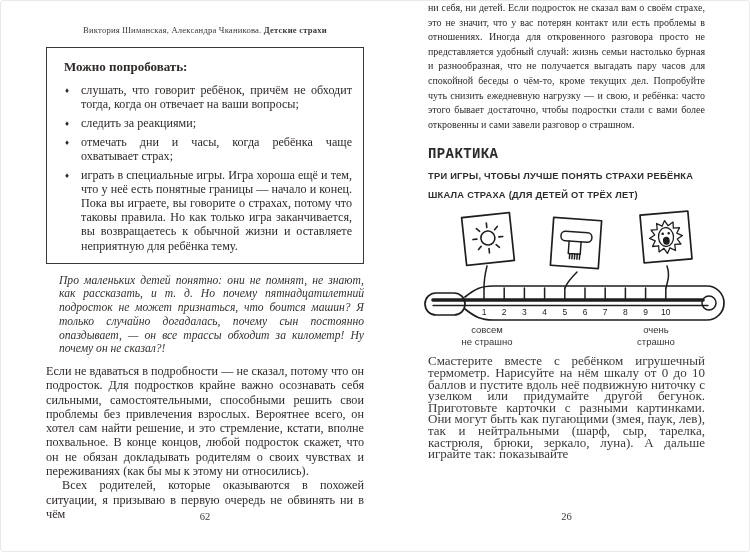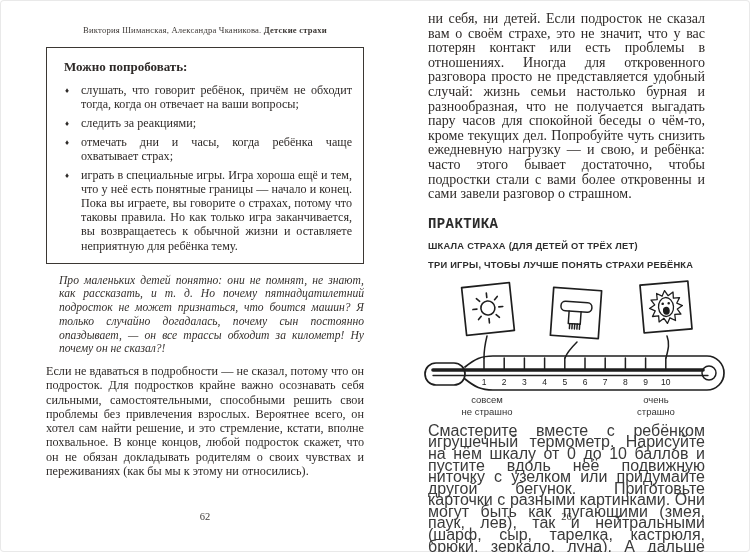--- a/index.html
+++ b/index.html
@@ -19,34 +19,34 @@
   .try-box-title{font-weight:bold;font-size:13px;margin:2px 0 8px 2px;}
   .try-list{list-style:none;margin:0;padding:0;}
   .try-list li{position:relative;padding-left:19px;margin-bottom:4.5px;
     font-size:12.1px;line-height:14.2px;text-align:justify;}
   .try-list li:last-child{margin-bottom:0;}
   .blt{position:absolute;left:3px;top:1px;font-size:8px;}
 
   .italic-note{margin:10px 0 0 13px;font-style:italic;font-size:11.6px;line-height:13.7px;text-align:justify;color:#35312e;}
   .body-para{margin:8px 0 0 0;font-size:12.2px;line-height:14.3px;text-align:justify;}
   .body-para.indent{margin-top:0;text-indent:16px;}
-  .col.right .body-para{margin-top:12px;font-size:14px;line-height:14.6px;}
+  .col.right .body-para{margin-top:1px;font-size:10px;line-height:14.6px;}
 
   .practice-h{margin:14px 0 0 0;font-family:Liberation Mono, monospace;
     font-size:14px;font-weight:600;letter-spacing:.4px;color:#2b2b2b;}
   .practice-sub{margin-top:9px;font-family:"Liberation Sans","DejaVu Sans",sans-serif;
     font-size:9.3px;font-weight:bold;letter-spacing:.25px;color:#2e2e2e;}
 
   .illustration{position:relative;margin:10px 0 0 -9px;width:322px;height:138px;}
   .illustration svg{display:block;}
   .ill-label{font-family:"Liberation Sans","DejaVu Sans",sans-serif;font-size:9.5px;fill:#333;}
   .ill-num{font-family:"Liberation Sans","DejaVu Sans",sans-serif;font-size:8.5px;fill:#222;}
 
-  .sans-para{margin:7px 0 0 0;font-family:Liberation Sans, sans-serif;
-    font-size:16px;line-height:11.6px;text-align:justify;color:#3a3a3a;}
+  .sans-para{margin:7px 0 0 0;font-family:Liberation Serif, serif;
+    font-size:13px;line-height:11.6px;text-align:justify;color:#3a3a3a;}
 
   .page-num{position:absolute;top:511px;left:0;width:100%;text-align:center;font-size:10.5px;color:#3c3835;}
 </style>
 </head>
 <body>
 
 <div class="spread">
 
   <section class="col left">
     <div class="running-head">
@@ -71,31 +71,32 @@
         </li>
         <li>
           <span class="blt">♦</span>
           <span>играть в специальные игры. Игра хороша ещё и тем, что у неё есть понятные границы — начало и конец. Пока вы играете, вы говорите о страхах, потому что таковы правила. Но как только игра заканчивается, вы возвращаетесь к обычной жизни и оставляете неприятную для ребёнка тему.</span>
         </li>
       </ul>
     </div>
 
     <p class="italic-note">Про маленьких детей понятно: они не помнят, не знают, как рассказать, и т. д. Но почему пятнадцатилетний подросток не может признаться, что боится машин? Я только случайно догадалась, почему сын постоянно опаздывает, — он все трассы обходит за километр! Ну почему он не сказал?!</p>
     <p class="body-para">Если не вдаваться в подробности — не сказал, потому что он подросток. Для подростков крайне важно осознавать себя сильными, самостоятельными, способными решить свои проблемы без привлечения взрослых. Вероятнее всего, он хотел сам найти решение, и это стремление, кстати, вполне похвальное. В конце концов, любой подросток скажет, что он не обязан докладывать родителям о своих чувствах и переживаниях (как бы мы к этому ни относились).</p>
+    <p class="body-para indent">Всех родителей, которые оказываются в похожей ситуации, я призываю в первую очередь не обвинять ни в чём</p>
 
     <div class="page-num">62</div>
   </section>
 
   <section class="col right">
 
     <p class="body-para">ни себя, ни детей. Если подросток не сказал вам о своём страхе, это не значит, что у вас потерян контакт или есть проблемы в отношениях. Иногда для откровенного разговора просто не представляется удобный случай: жизнь семьи настолько бурная и разнообразная, что не получается выгадать пару часов для спокойной беседы о чём-то, кроме текущих дел. Попробуйте чуть снизить ежедневную нагрузку — и свою, и ребёнка: часто этого бывает достаточно, чтобы подростки стали с вами более откровенны и сами завели разговор о страшном.</p>
 
     <h2 class="practice-h">ПРАКТИКА</h2>
+    <div class="practice-sub">ТРИ ИГРЫ, ЧТОБЫ ЛУЧШЕ ПОНЯТЬ СТРАХИ РЕБЁНКА</div>
     <div class="practice-sub">ШКАЛА СТРАХА (ДЛЯ ДЕТЕЙ ОТ ТРЁХ ЛЕТ)</div>
-    <div class="practice-sub">ТРИ ИГРЫ, ЧТОБЫ ЛУЧШЕ ПОНЯТЬ СТРАХИ РЕБЁНКА</div>
 
     <div class="illustration">
       <svg width="322" height="138" viewBox="0 0 322 138" fill="none" stroke="#1e1e1e" stroke-width="1.7" stroke-linecap="round" stroke-linejoin="round">
 
         <g transform="translate(44,4) rotate(-6 25 25)">
           <rect x="1" y="1" width="48" height="48"></rect>
           <g stroke-width="1.6">
             <circle cx="25" cy="24" r="7"></circle>
             <path d="M36,24 L40,24 M32.5,31.5 L35.5,34.5 M25,34.5 L25,39 M17.5,31.5 L14.5,34.5
                      M14,24 L10,24 M17.5,16.5 L14.5,13.5 M25,13.5 L25,9 M32.5,16.5 L35.5,13.5"></path>

